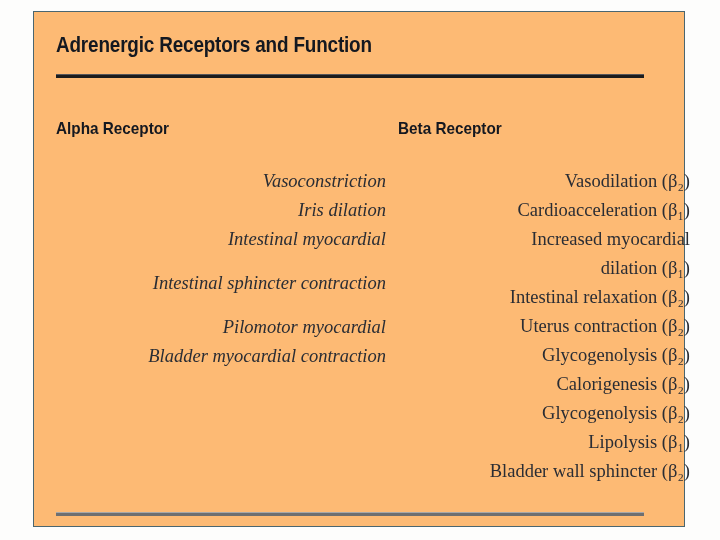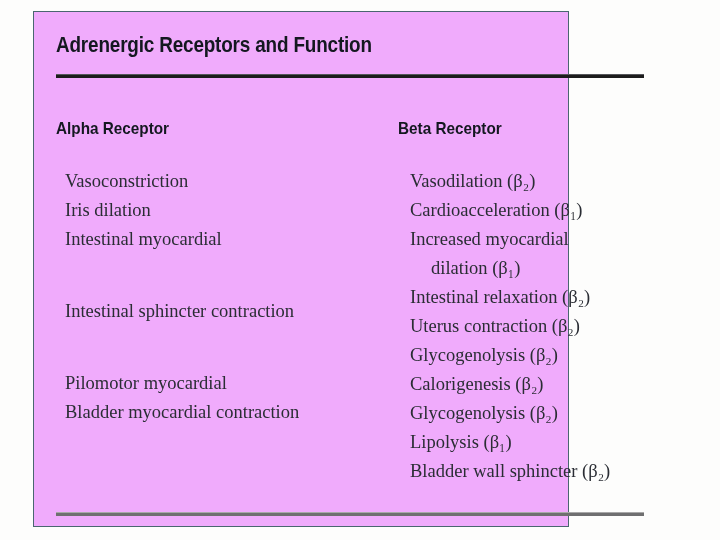--- a/index.html
+++ b/index.html
@@ -20,25 +20,26 @@
     width: 720px;
     height: 540px;
     background: #fdfdfc;
   }
 
   
   #frame {
     position: absolute;
     left: 33px;
     top: 11px;
-    width: 536px;
+    width: 652px;
     height: 516px;
     border: 1.6px solid #4a6670;
-    background: #f0abfc;
+    background: #fdba74;
     box-sizing: border-box;
+    text-align: right;
   }
 
   #title {
     position: absolute;
     left: 22px;
     top: 21px;
     font-family: "Liberation Sans Narrow", "Liberation Sans", sans-serif;
     font-stretch: condensed;
     font-weight: bold;
     font-size: 21.5px;
@@ -87,29 +88,29 @@
 
   .column {
     position: absolute;
     top: 155px;
     font-family: "Liberation Serif", serif;
     font-size: 18.5px;
     color: #2a2d34;
     line-height: 29px;
     white-space: nowrap;
   }
-  #col-alpha { left: 31px; width: 330px; }
+  #col-alpha { left: 22px; width: 330px; font-style: italic; }
   #col-beta  { left: 376px; width: 280px; }
 
   .entry {
     height: 29px;
     line-height: 29px;
   }
   .entry.spacer-before {
-    margin-top: 43px;
+    margin-top: 15px;
   }
   .entry.cont {
     padding-left: 21px;
   }
 </style>
 </head>
 <body>
 
 <div id="slide">
 

